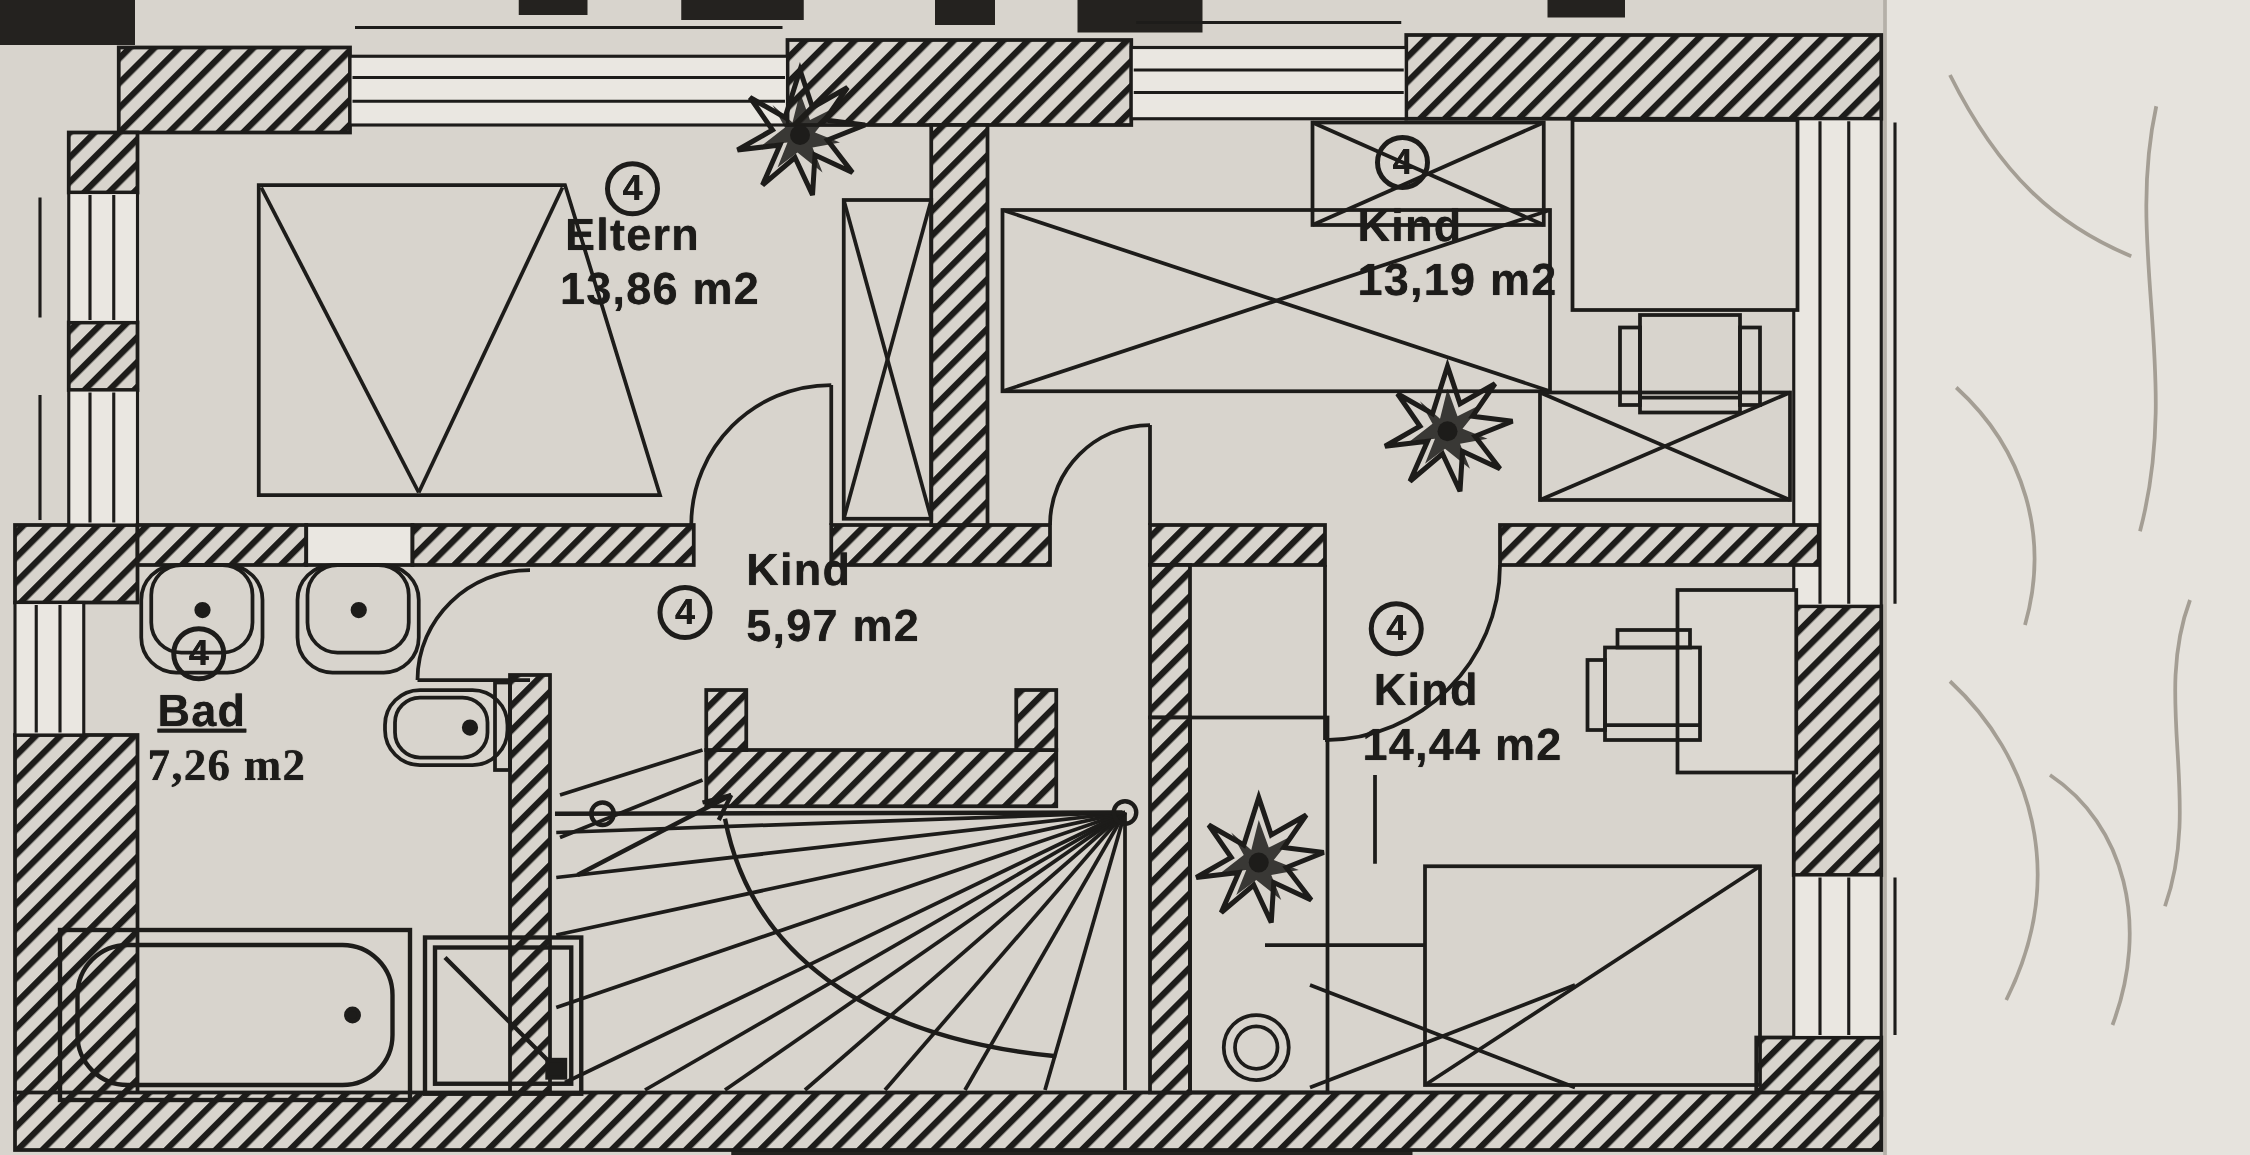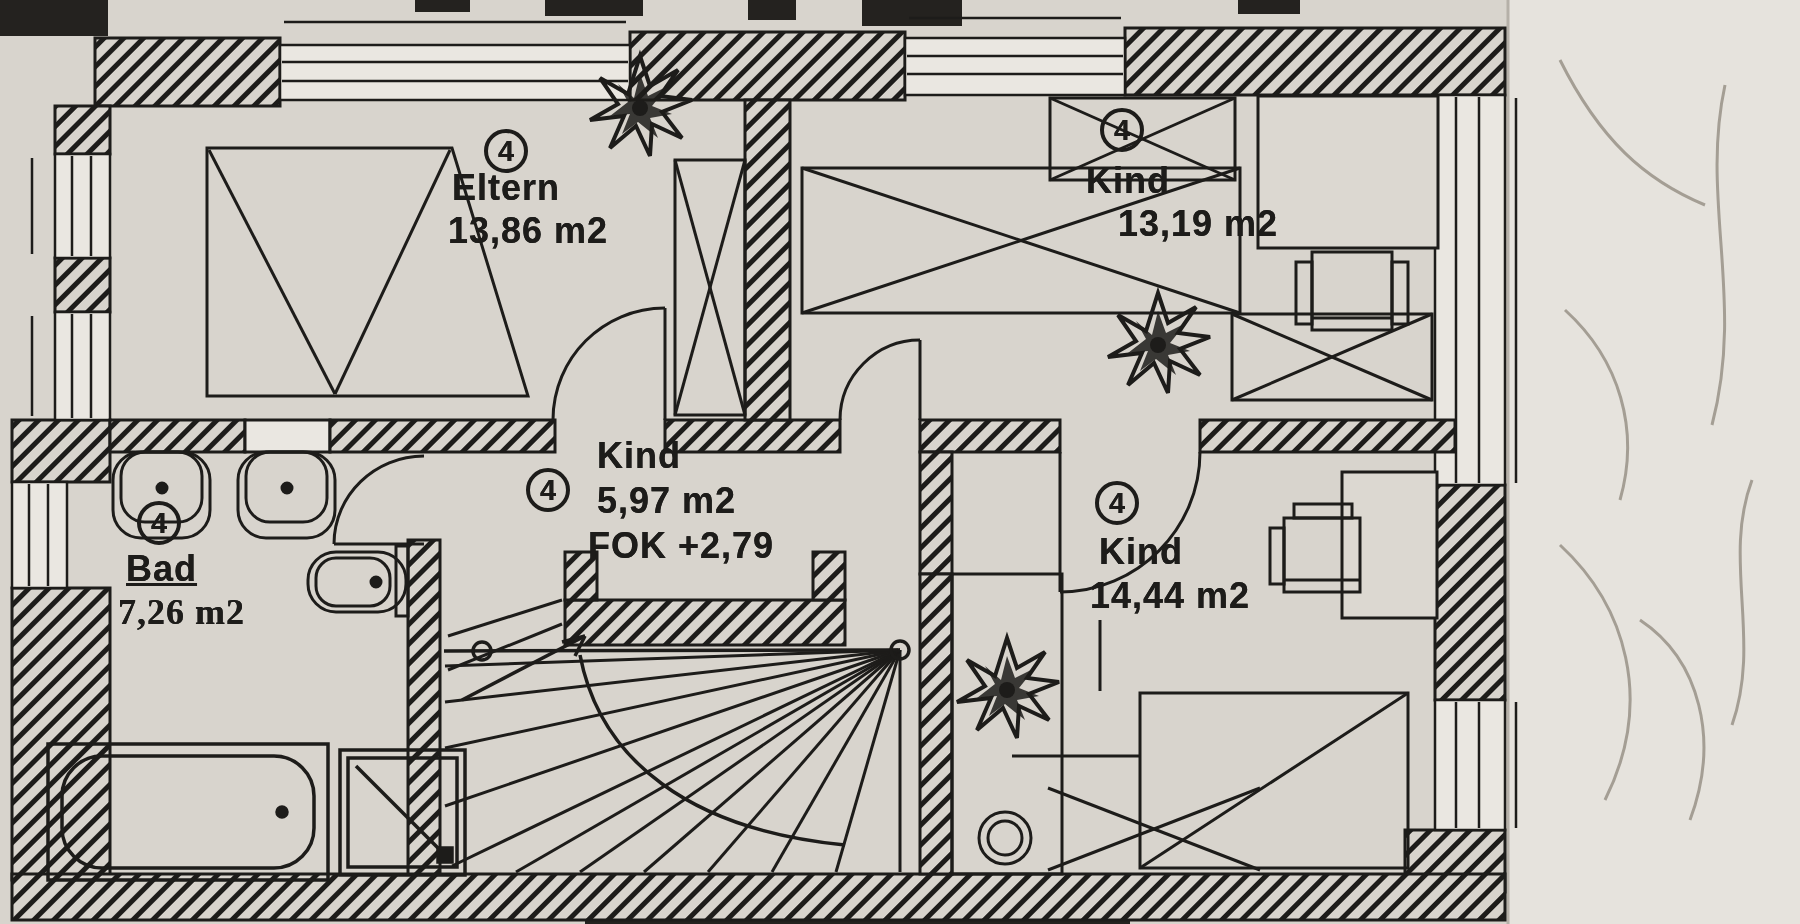--- a/index.html
+++ b/index.html
@@ -268,26 +268,25 @@
   </g>
   <use href="#plant" x="1007" y="690"></use>
 </svg>
 
   <div class="marker" style="left:484px;top:129px;">4</div>
   <div class="lbl" style="left:452px;top:170px;text-align:right;">Eltern</div>
   <div class="lbl" style="left:448px;top:213px;">13,86 m2</div>
 
   <div class="marker" style="left:1100px;top:108px;">4</div>
   <div class="lbl" style="left:1086px;top:163px;">Kind</div>
-  <div class="lbl" style="left:1086px;top:206px;margin-left:32px;">13,19 m2</div>
+  <div class="lbl" style="left:1086px;top:206px;">13,19 m2</div>
 
   <div class="marker" style="left:526px;top:468px;">4</div>
   <div class="lbl" style="left:597px;top:438px;">Kind</div>
   <div class="lbl" style="left:597px;top:483px;">5,97 m2</div>
-  <div class="lbl" style="left:588px;top:528px;">FOK +2,79</div>
 
   <div class="marker" style="left:137px;top:501px;">4</div>
   <div class="lbl" style="left:126px;top:551px;text-decoration:underline;">Bad</div>
   <div class="lbl" style="left:118px;top:594px;font-family:Liberation Serif, serif;">7,26 m2</div>
 
   <div class="marker" style="left:1095px;top:481px;">4</div>
   <div class="lbl" style="left:1099px;top:534px;">Kind</div>
   <div class="lbl" style="left:1090px;top:578px;">14,44 m2</div>
 
 </div>

